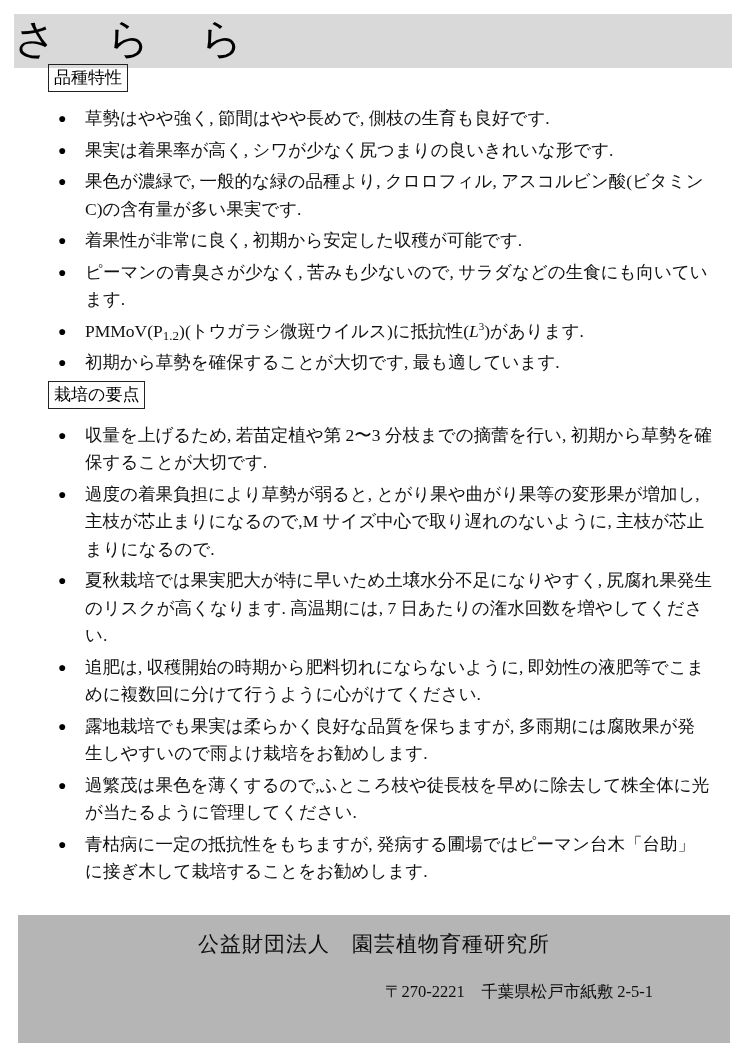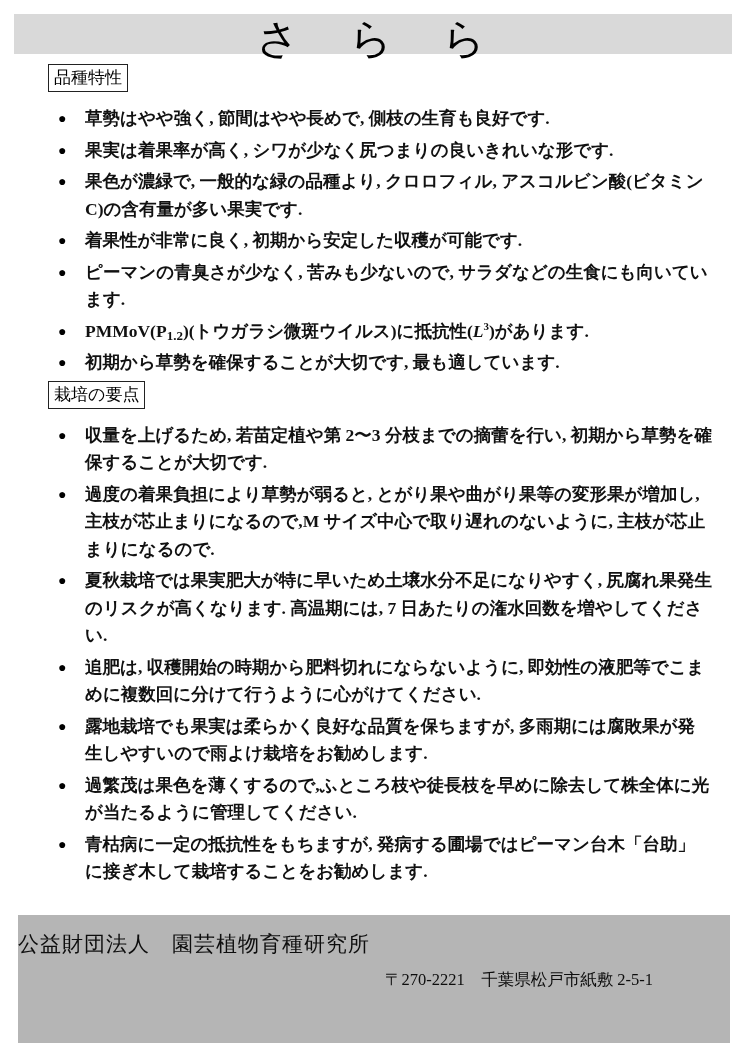--- a/index.html
+++ b/index.html
@@ -19,23 +19,22 @@
     height: 1061px;
     background: #ffffff;
     overflow: hidden;
   }
   
   .title-banner {
     position: absolute;
     top: 14px;
     left: 14px;
     right: 18px;
-    height: 40px;
+    height: 54px;
     background: var(--header-bg);
-    text-align: center;
     line-height: 50px;
   }
   .title-banner .page-title {
     font-size: 42px;
     font-weight: 500;
     letter-spacing: 4px;
     color: #000;
     white-space: nowrap;
   }
   
@@ -67,21 +66,20 @@
     line-height: 27.5px;
   }
   .bullet-list .bullet {
     flex: 0 0 27px;
     font-size: 14px;
     line-height: 27.5px;
     color: #000;
   }
   .bullet-list .item-text {
     flex: 1 1 auto;
-    font-weight: bold;
   }
   .item-text sub {
     font-size: 13px;
     vertical-align: -3px;
     line-height: 0;
   }
   .item-text sup {
     font-size: 11px;
     vertical-align: 7px;
     line-height: 0;
@@ -91,28 +89,29 @@
   .footer-banner {
     position: absolute;
     left: 18px;
     right: 20px;
     bottom: 18px;
     height: 128px;
     background: var(--footer-bg);
     padding-top: 13px;
   }
   .footer-org {
+    text-align: center;
     font-size: 21px;
     line-height: 32px;
     letter-spacing: 1px;
     color: #0d0d0d;
   }
   .footer-address {
     margin-left: 290px;
-    margin-top: 5px;
+    margin-top: 17px;
     text-align: center;
     font-size: 16.5px;
     line-height: 30px;
     color: #0d0d0d;
   }
 </style>
 </head>
 <body>
 
 <div class="page">

